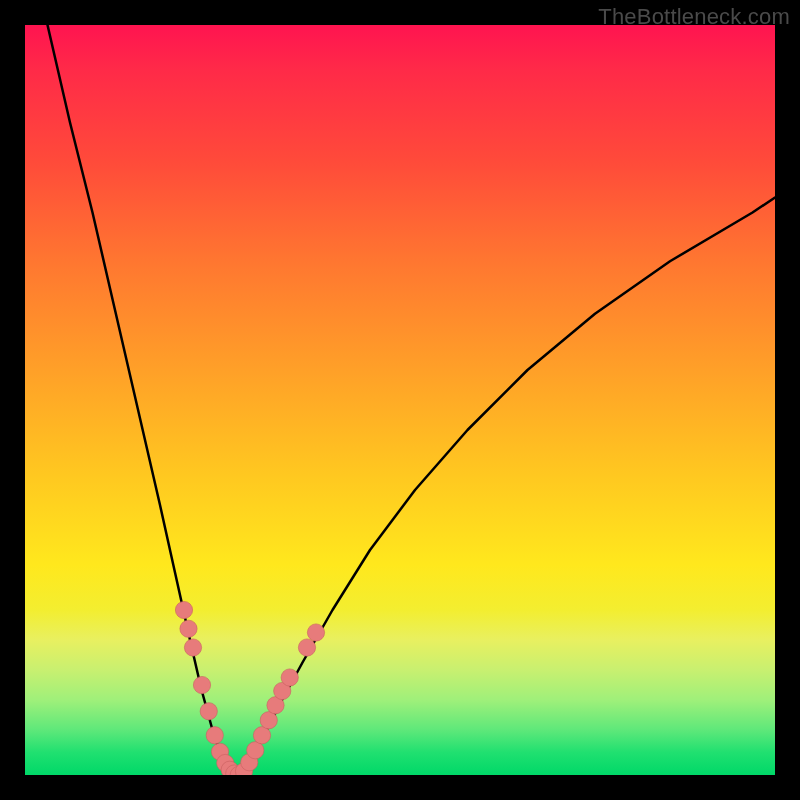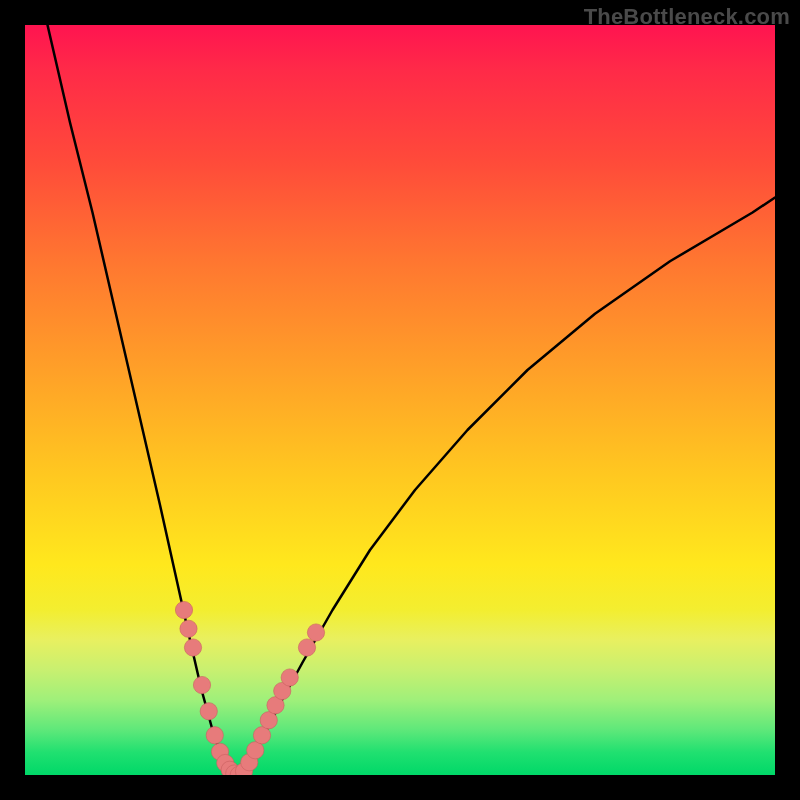--- a/index.html
+++ b/index.html
@@ -50,21 +50,21 @@
   .svg-layer {
     position: absolute;
     inset: 0;
   }
   .watermark {
     position: absolute;
     top: 4px;
     right: 10px;
     color: #4a4a4a;
     font-size: 22px;
-    font-weight: 700;
+    font-weight: 400;
     letter-spacing: 0.2px;
     user-select: none;
   }
 </style>
 </head>
 <body>
 
 <div class="frame">
 
   <div class="plot-area">

